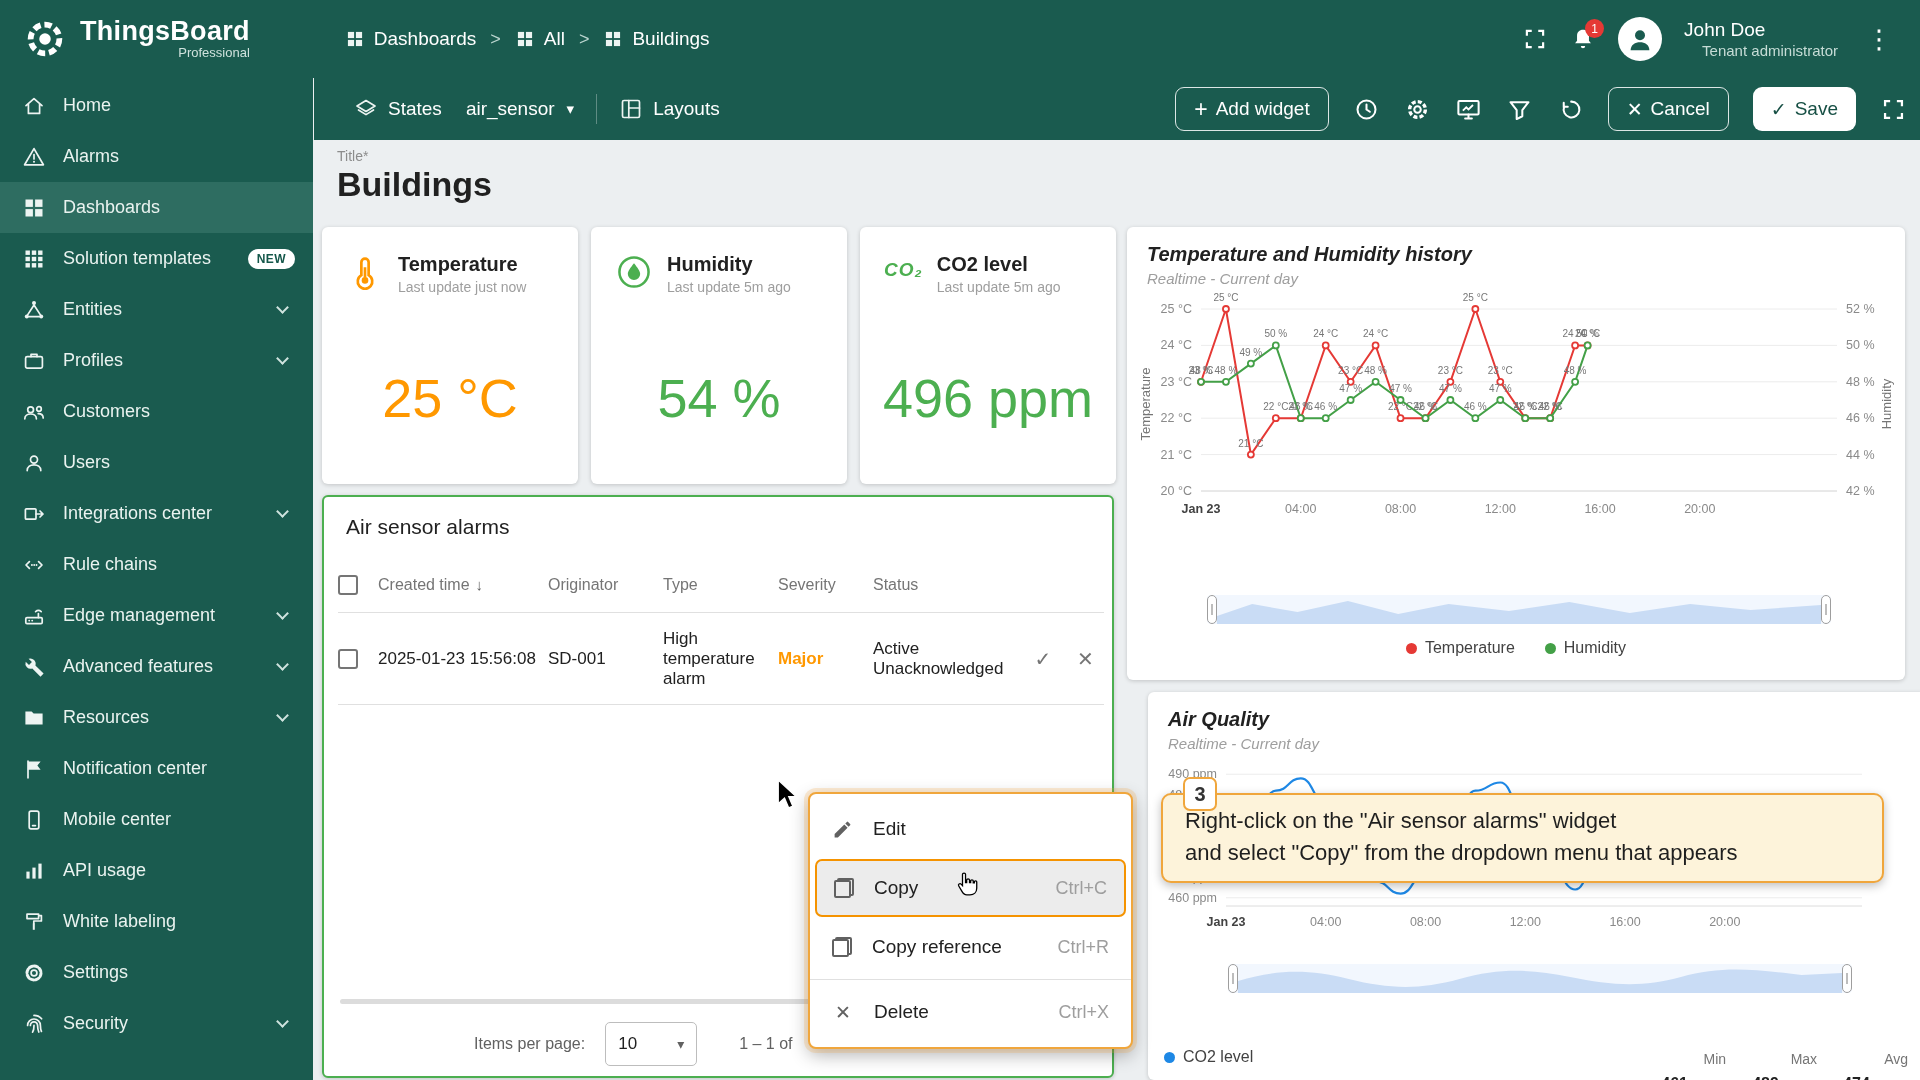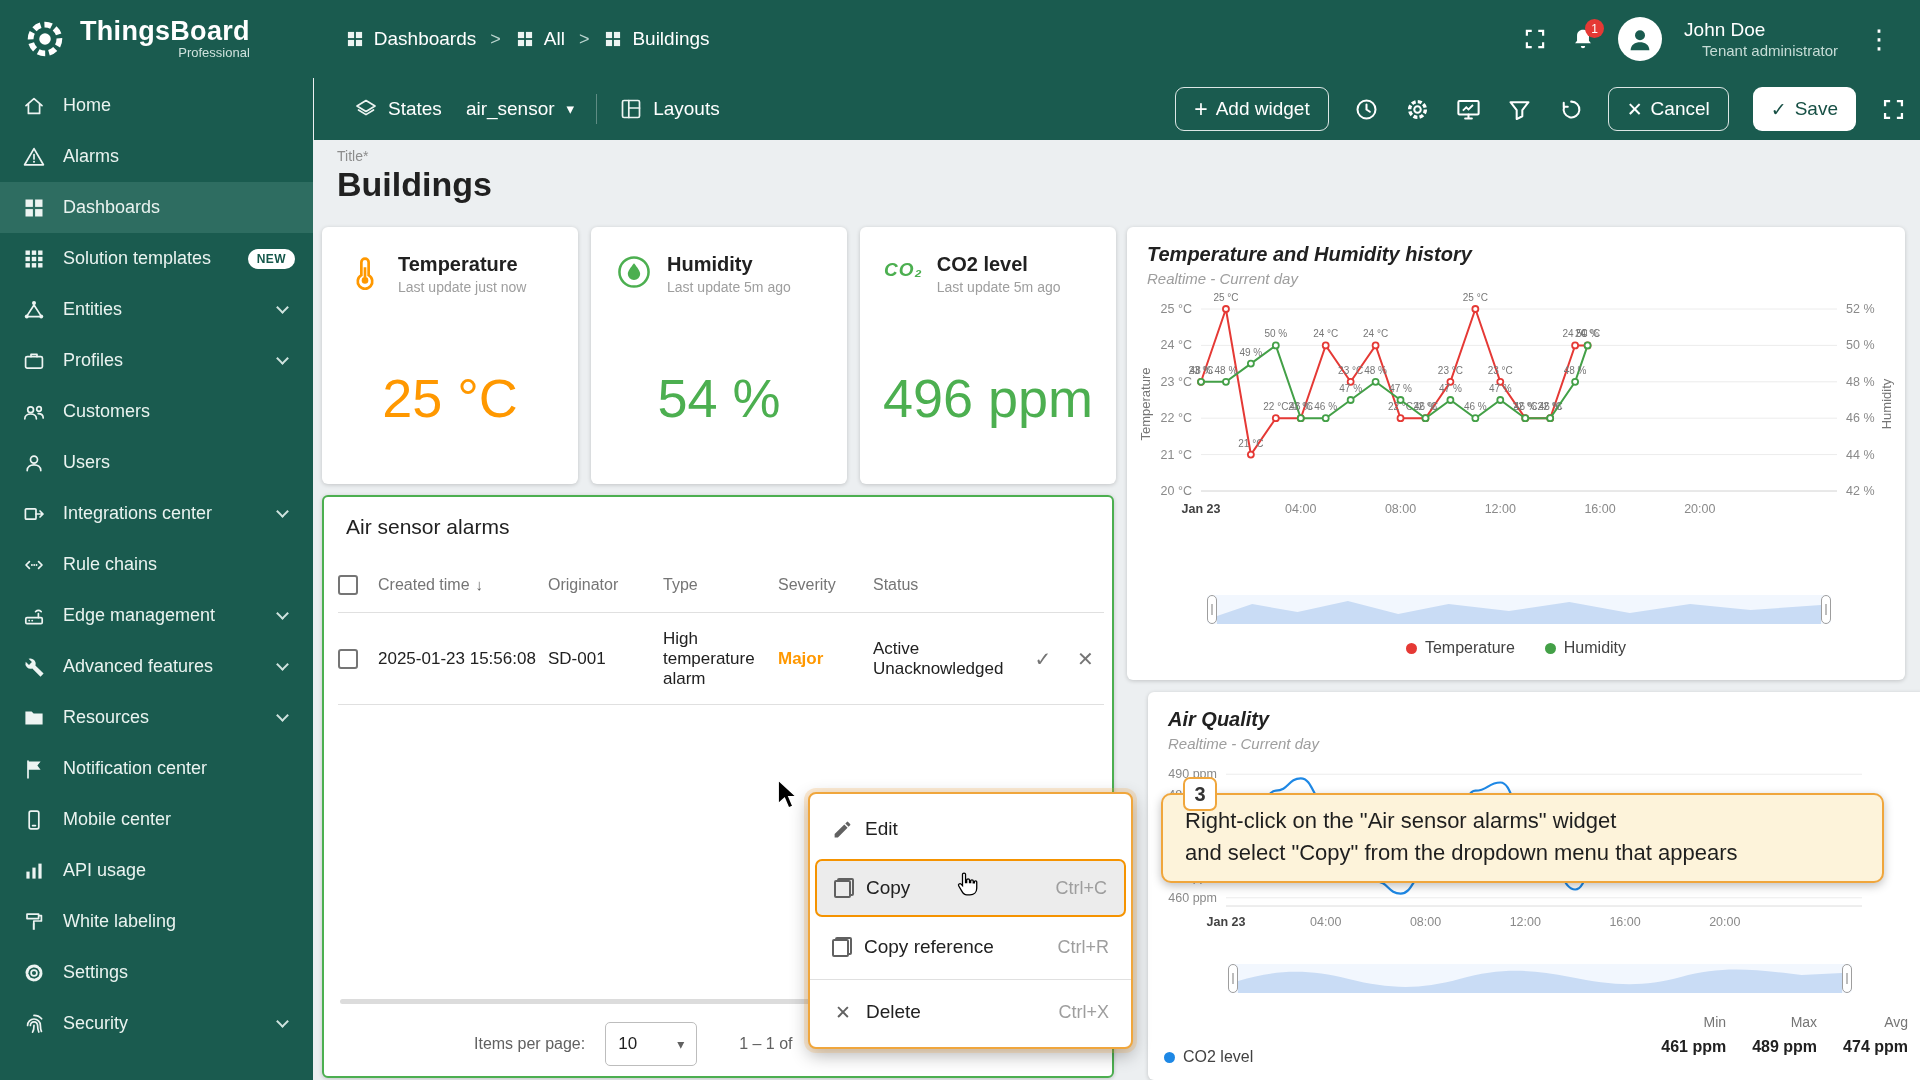--- a/index.html
+++ b/index.html
@@ -100,27 +100,27 @@
   .y-label{ position:absolute; width:120px; height:14px; text-align:center; font-size:13px; color:#757575;
     transform:rotate(-90deg); }
   .range-sel{ position:absolute; display:flex; align-items:stretch; background:#f2f7fe; border-radius:4px; height:29px; }
   .rs-handle{ width:10px; background:#fff; border:1px solid #9e9e9e; border-radius:5px; cursor:ew-resize; position:relative; z-index:2; }
   .rs-handle::after{ content:""; position:absolute; left:3px; top:8px; bottom:8px; width:2px; background:#bdbdbd; }
   .rs-area{ flex:1; height:29px; }
   .legend{ position:absolute; display:flex; align-items:center; gap:30px; font-size:16px; color:#424242; }
   .legend-item{ display:flex; align-items:center; gap:8px; cursor:pointer; }
   .dot{ width:11px; height:11px; border-radius:50%; display:inline-block; }
   .air-stats{ position:absolute; right:18px; top:322px; display:flex; gap:26px; text-align:right; }
-  .air-stat .lbl{ font-size:14px; color:#757575; margin-bottom:8px; }
+  .air-stat .lbl{ font-size:14px; color:#757575; margin-bottom:8px;margin-top:37px; }
   .air-stat .val{ font-size:16px; font-weight:bold; color:#212121; }
 
   
   .ctx-menu{ position:absolute; left:808px; top:792px; width:325px; background:#fff; border:2px solid var(--hl);
     border-radius:8px; box-shadow:0 0 0 4px rgba(245,166,60,.22), 0 6px 18px rgba(0,0,0,.3); z-index:40; padding:5px 0; }
-  .ctx-item{ height:60px; display:flex; align-items:center; padding:0 22px; gap:12px; cursor:pointer; font-size:19px; }
+  .ctx-item{ height:60px; display:flex; align-items:center; padding:0 22px; gap:20px; cursor:pointer; font-size:19px; }
   .ctx-item .mi-label{ color:#212121; }
   .ctx-item .mi-short{ margin-left:auto; color:#9e9e9e; font-size:18px;text-align:center; }
   .ctx-item.highlight{ background:#ececec; border:2px solid #f59300; border-radius:7px; margin:0 5px; height:58px; padding:0 17px; }
   .menu-sep{ height:1px; background:#e0e0e0; margin:2px 0; }
   .mi-glyph{ color:#616161; font-size:19px; width:22px; text-align:center; }
   .copy-ic{ position:relative; width:20px; height:20px; display:inline-block; }
   .copy-ic::before{ content:""; position:absolute; right:0; top:0; width:13px; height:14px; border:2px solid #616161; border-radius:2px; }
   .copy-ic::after{ content:""; position:absolute; left:0; bottom:0; width:13px; height:14px; border:2px solid #616161;
     border-radius:2px; background:#fff; }
   .ctx-item.highlight .copy-ic::after{ background:#ececec; }

